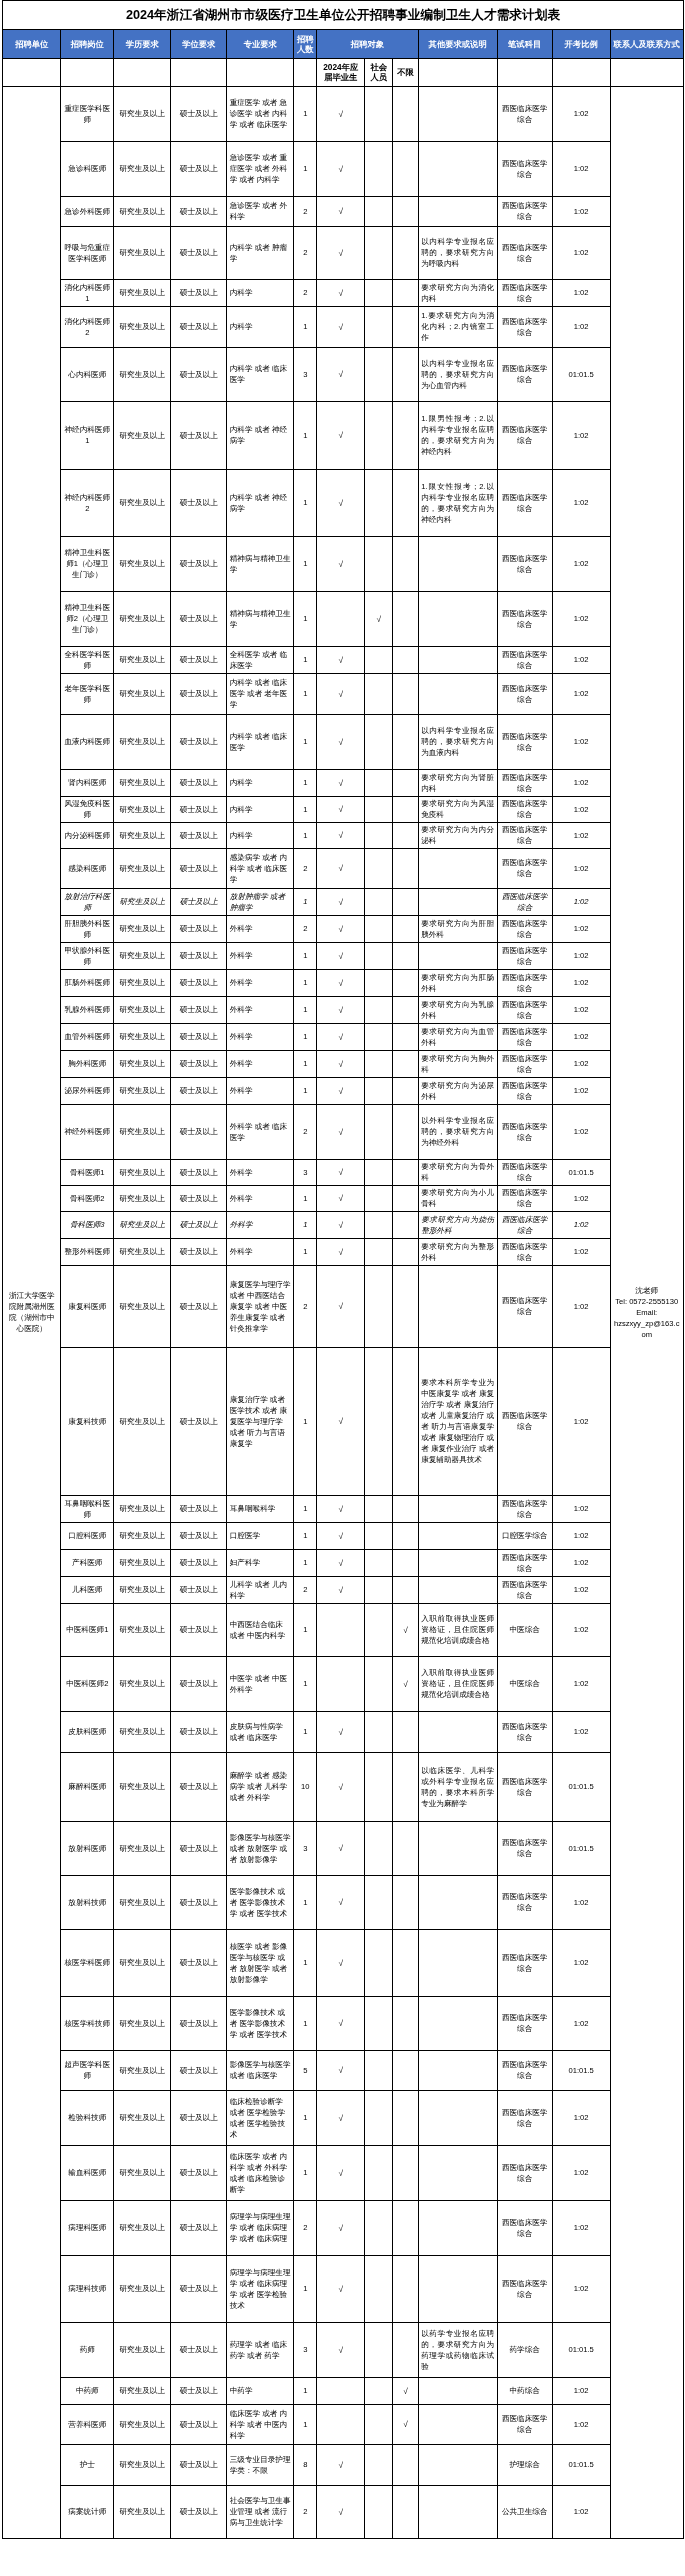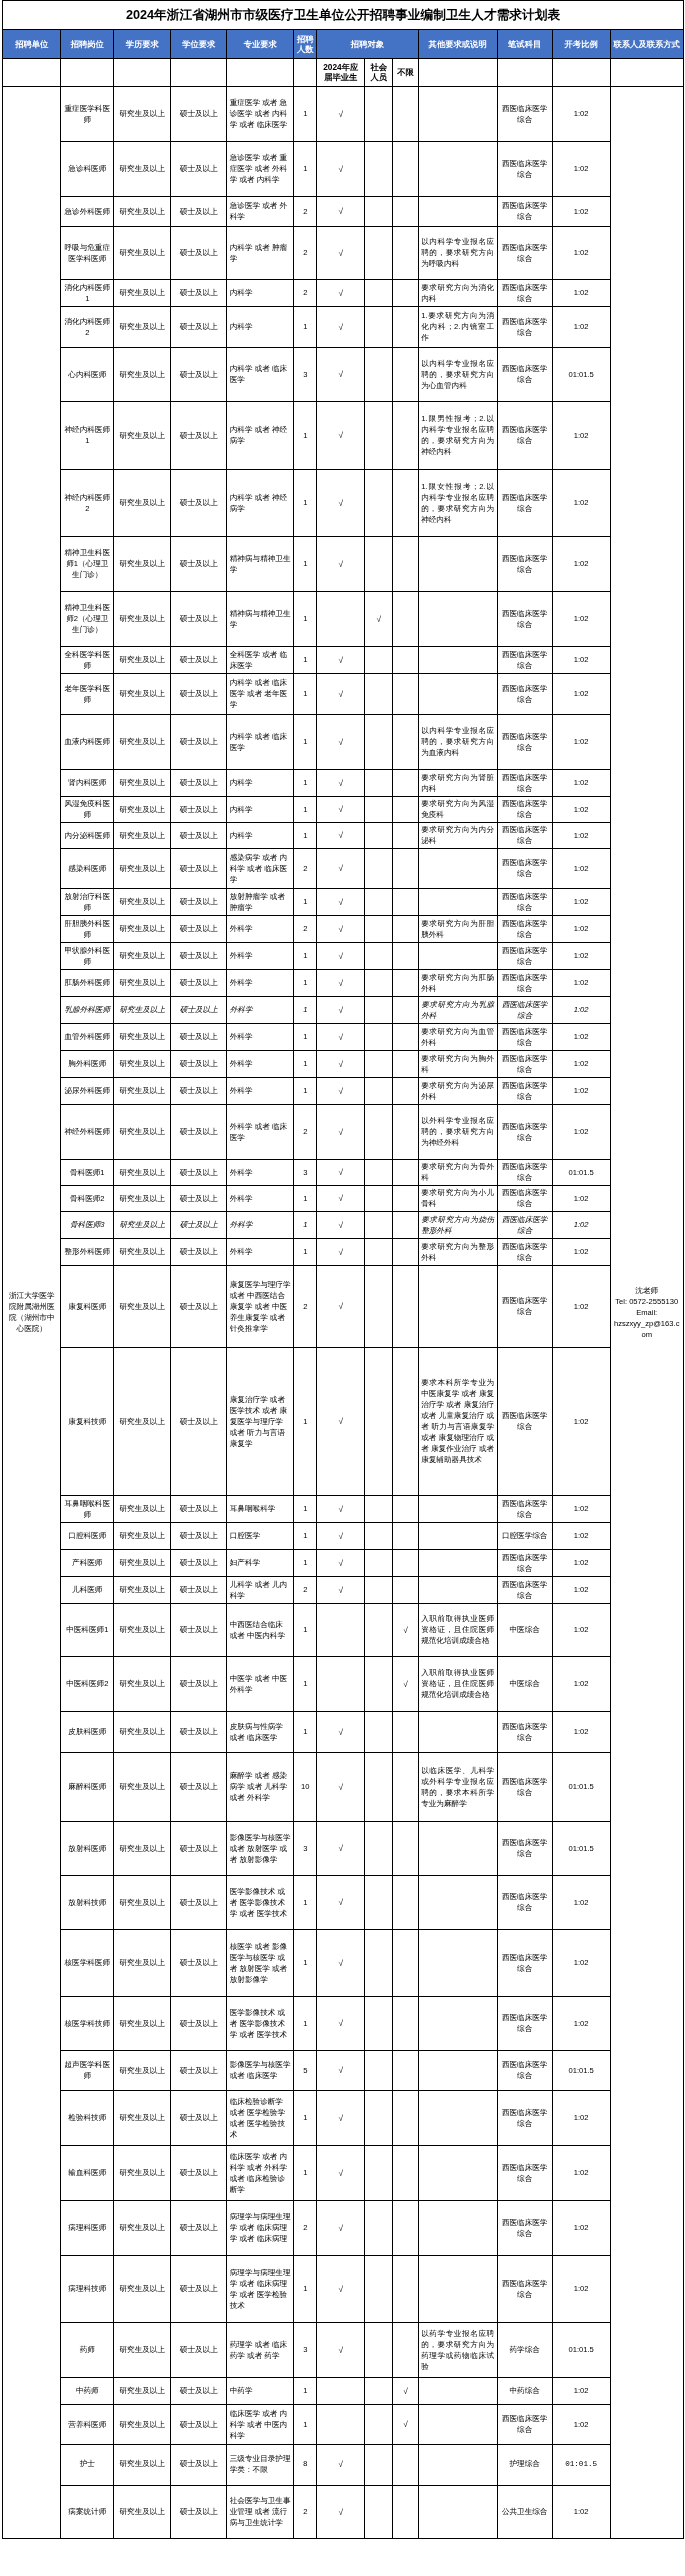--- a/index.html
+++ b/index.html
@@ -305,21 +305,21 @@
           <td>硕士及以上</td>
           <td class="major">感染病学 或者 内科学 或者 临床医学</td>
           <td>2</td>
           <td class="check">√</td>
           <td class="check"></td>
           <td class="check"></td>
           <td class="other"></td>
           <td>西医临床医学综合</td>
           <td>1:02</td>
         </tr>
-        <tr style="height: 27px;">
+        <tr style="height: 27px; font-style: italic;">
           <td>放射治疗科医师</td>
           <td>研究生及以上</td>
           <td>硕士及以上</td>
           <td class="major">放射肿瘤学 或者 肿瘤学</td>
           <td>1</td>
           <td class="check">√</td>
           <td class="check"></td>
           <td class="check"></td>
           <td class="other"></td>
           <td>西医临床医学综合</td>
@@ -357,21 +357,21 @@
           <td>硕士及以上</td>
           <td class="major">外科学</td>
           <td>1</td>
           <td class="check">√</td>
           <td class="check"></td>
           <td class="check"></td>
           <td class="other">要求研究方向为肛肠外科</td>
           <td>西医临床医学综合</td>
           <td>1:02</td>
         </tr>
-        <tr style="height: 27px; font-style: italic;">
+        <tr style="height: 27px;">
           <td>乳腺外科医师</td>
           <td>研究生及以上</td>
           <td>硕士及以上</td>
           <td class="major">外科学</td>
           <td>1</td>
           <td class="check">√</td>
           <td class="check"></td>
           <td class="check"></td>
           <td class="other">要求研究方向为乳腺外科</td>
           <td>西医临床医学综合</td>
@@ -760,21 +760,21 @@
           <td>硕士及以上</td>
           <td class="major">临床医学 或者 内科学 或者 中医内科学</td>
           <td>1</td>
           <td class="check"></td>
           <td class="check"></td>
           <td class="check">√</td>
           <td class="other"></td>
           <td>西医临床医学综合</td>
           <td>1:02</td>
         </tr>
-        <tr style="height: 41px; font-family: Liberation Mono, monospace;">
+        <tr style="height: 41px;">
           <td>护士</td>
           <td>研究生及以上</td>
           <td>硕士及以上</td>
           <td class="major">三级专业目录护理学类：不限</td>
           <td>8</td>
           <td class="check">√</td>
           <td class="check"></td>
           <td class="check"></td>
           <td class="other"></td>
           <td>护理综合</td>

